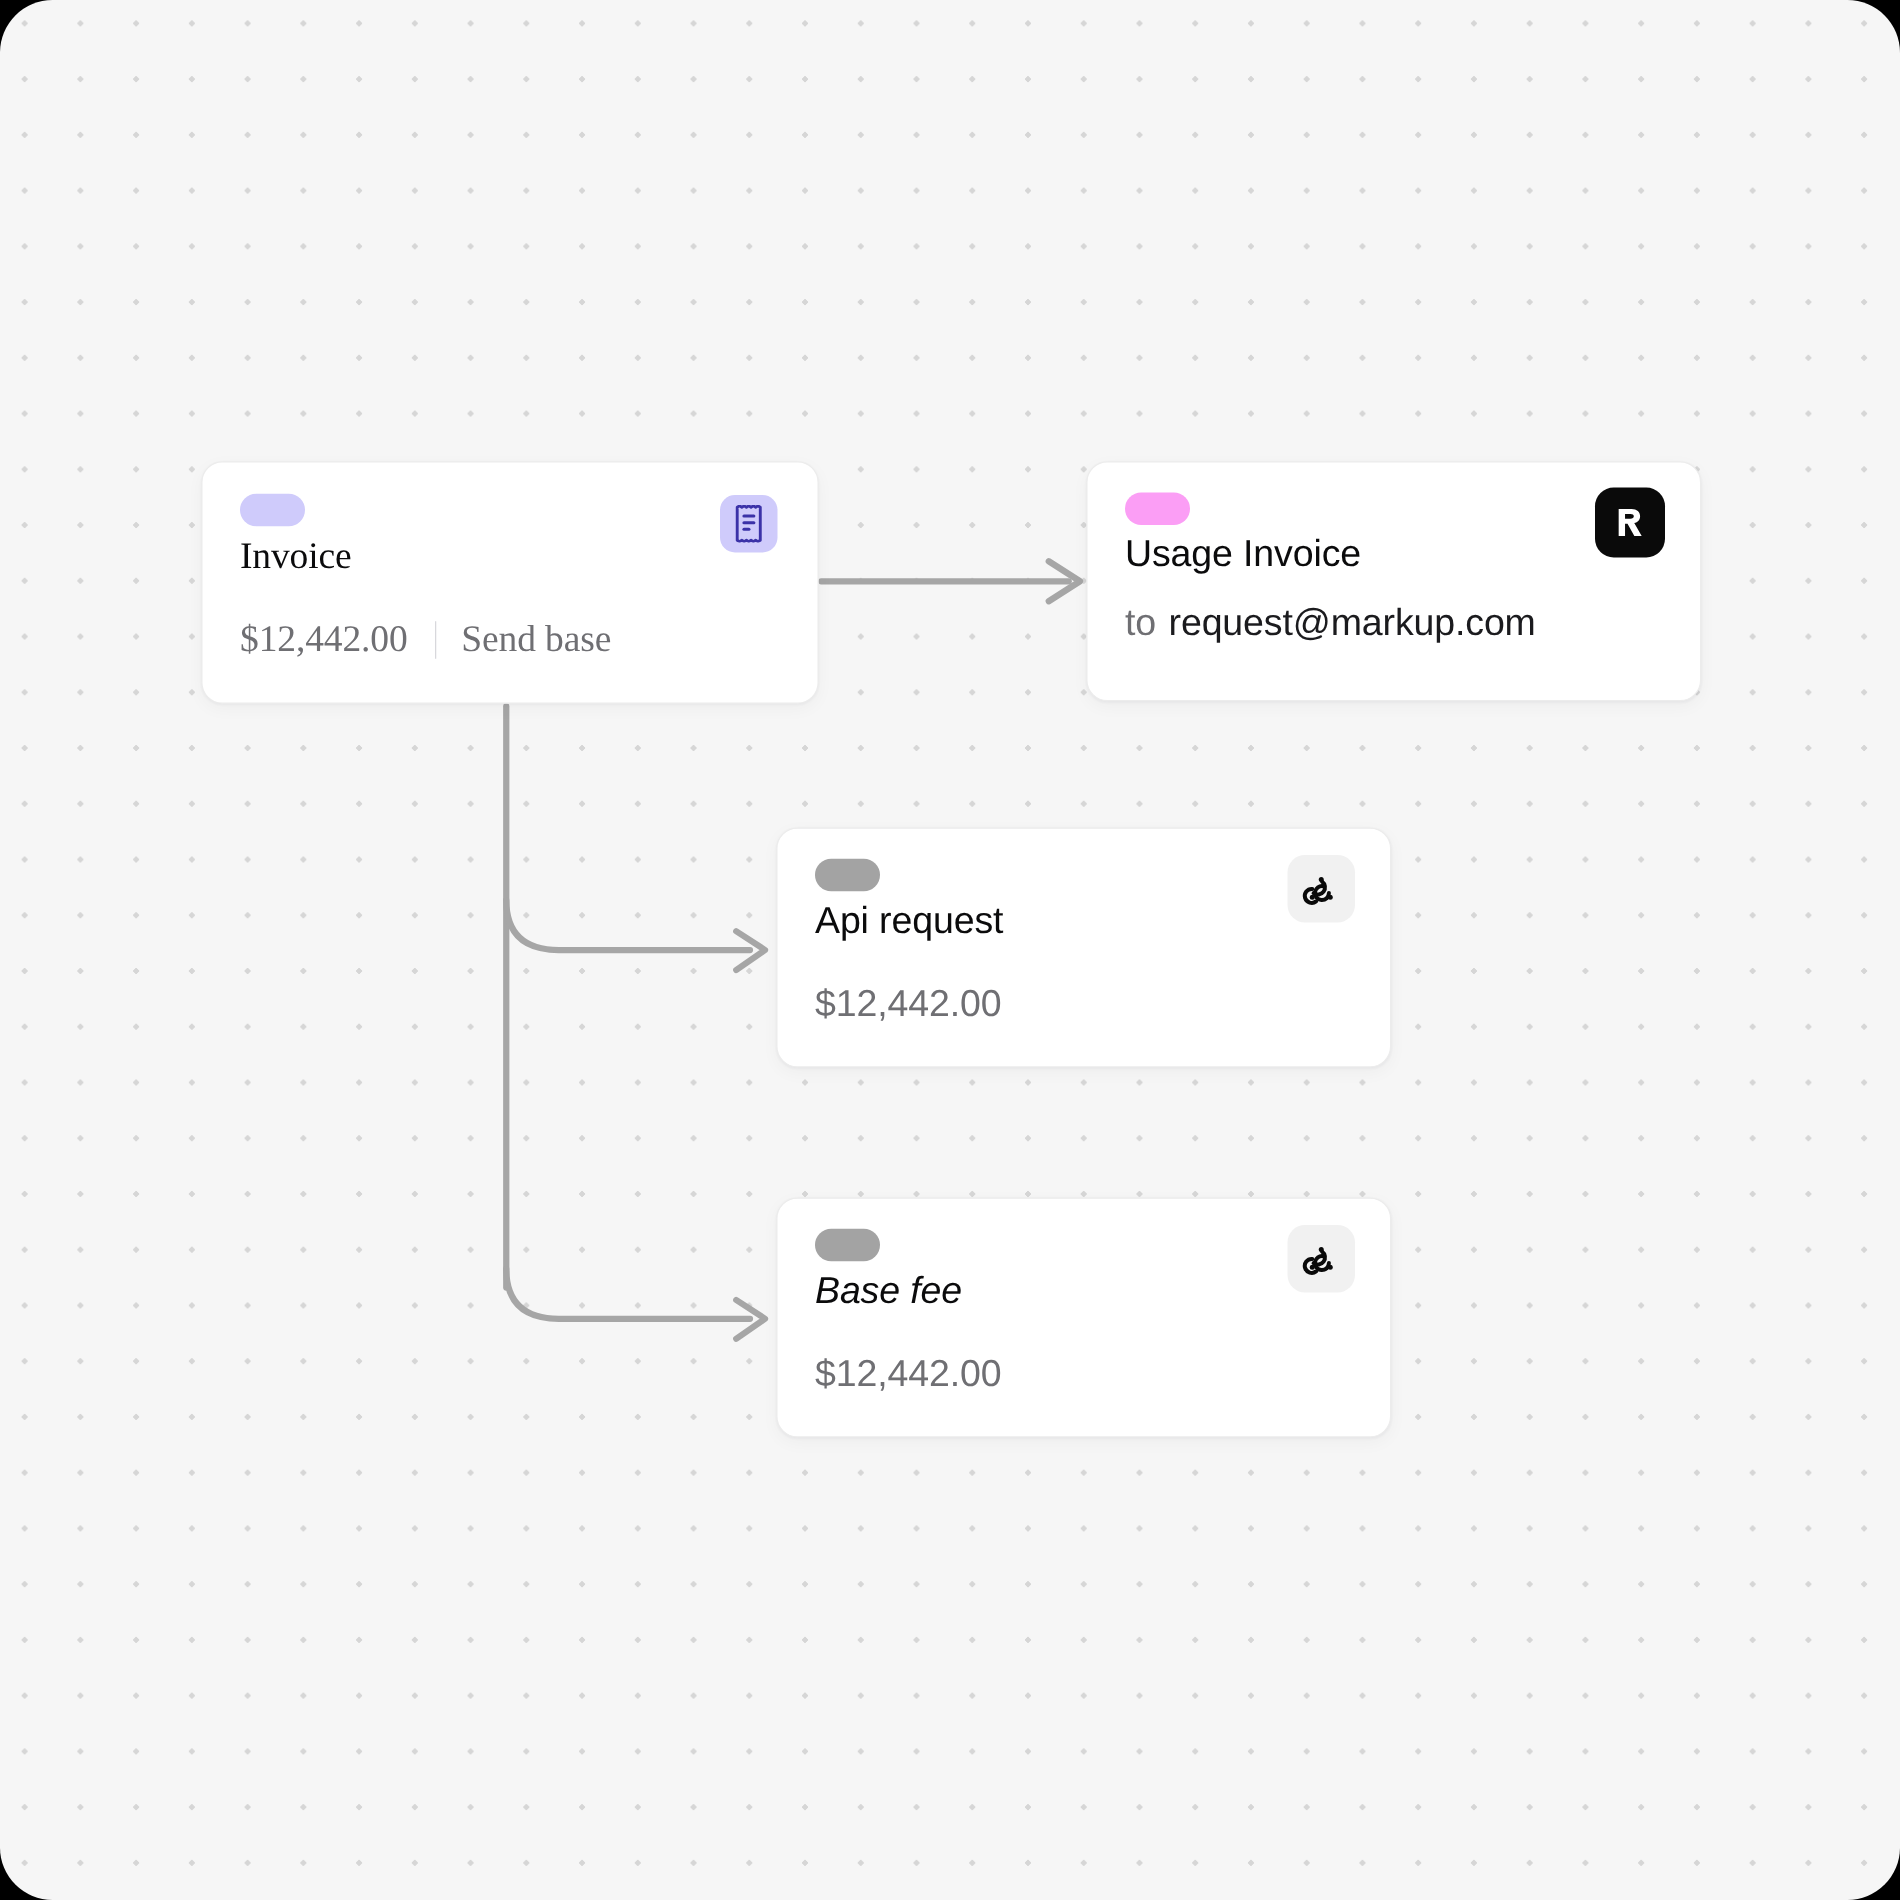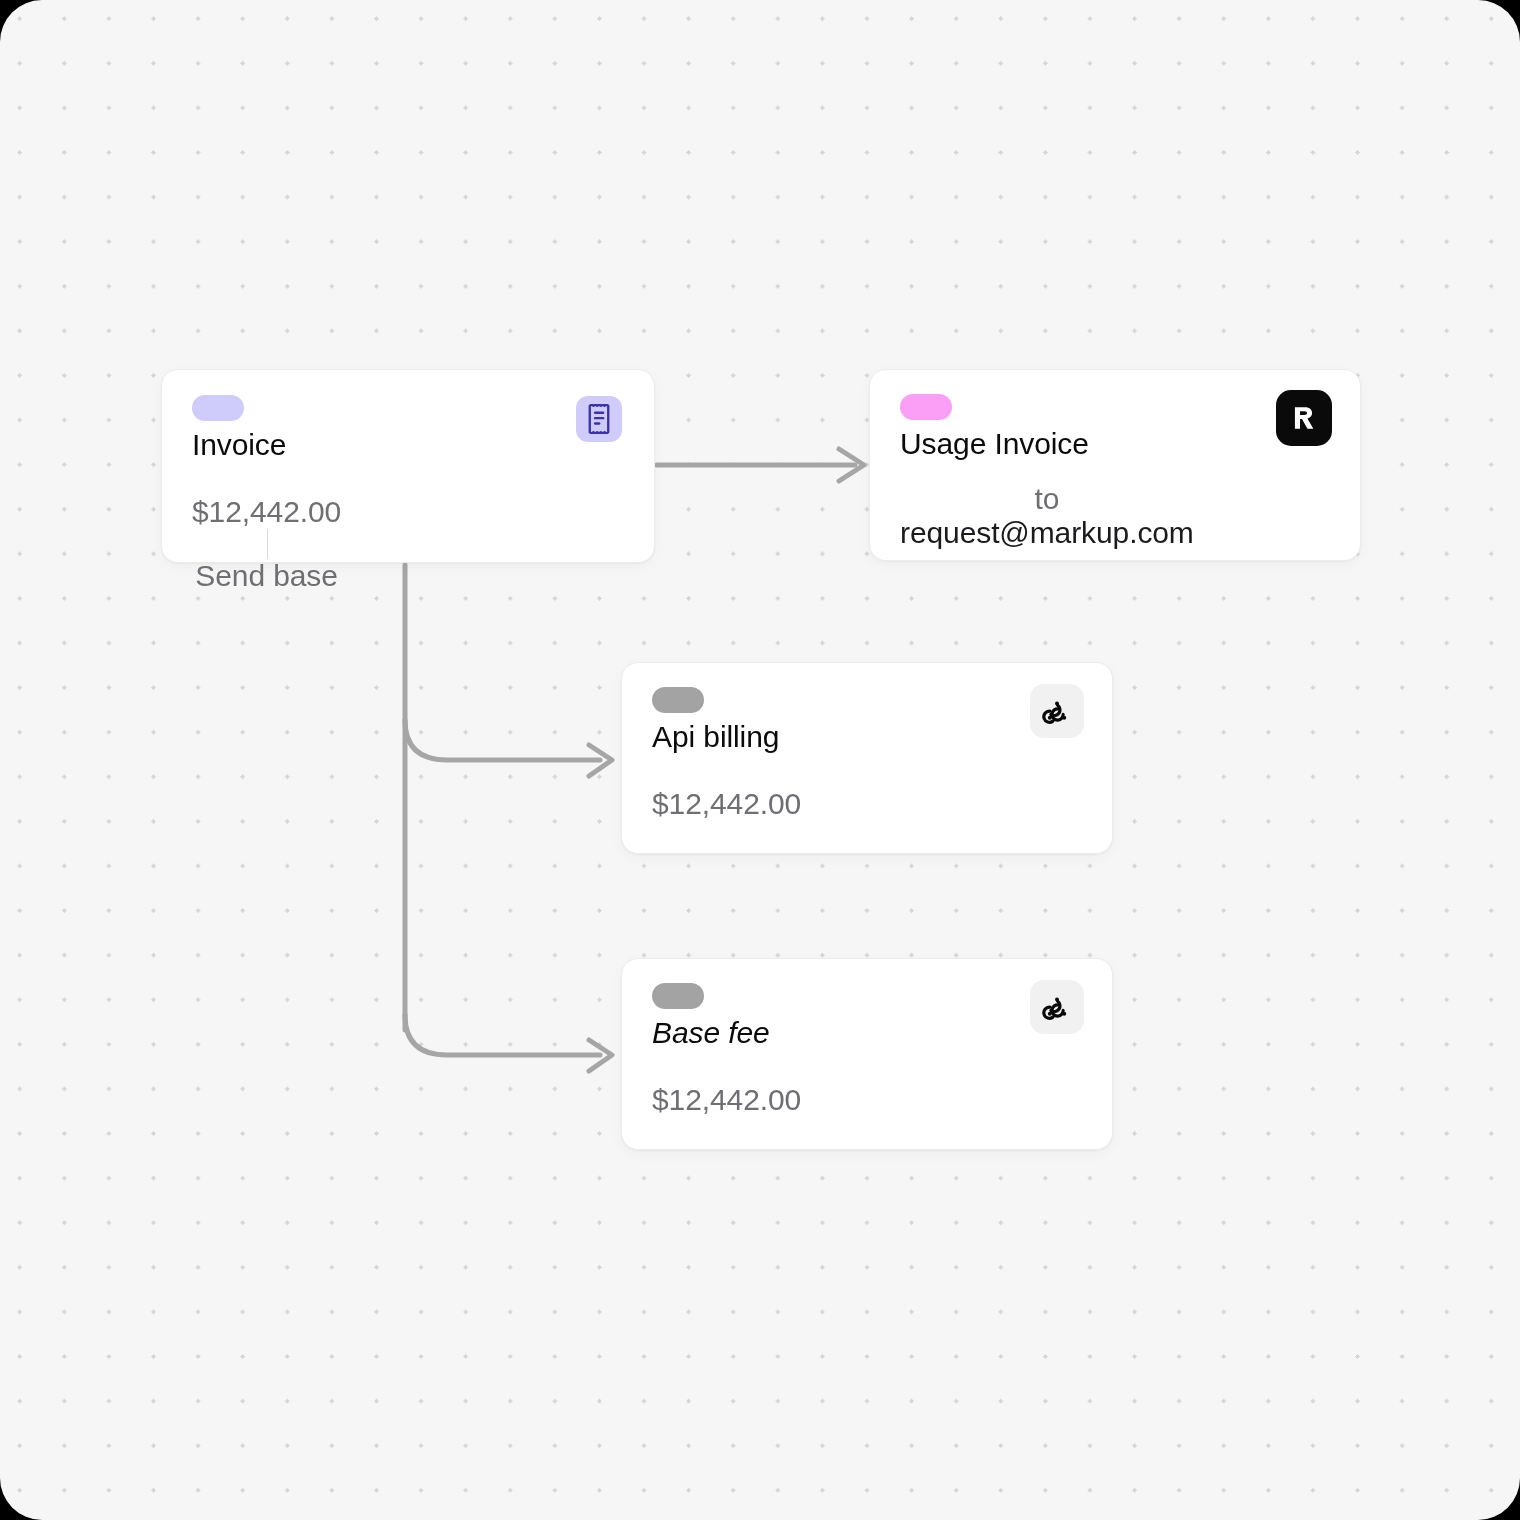--- a/index.html
+++ b/index.html
@@ -45,21 +45,20 @@
   }
   .node-sub{
     position:absolute;
     font-size:30px;
     font-weight:400;
     color:#6f6f73;
     letter-spacing:-0.1px;
     white-space:nowrap;
     display:flex;
     align-items:center;
-    flex-direction:column;
   }
   .sub-strong{ color:#1b1b1e; }
   .sub-divider{
     display:inline-block;
     width:1px; height:30px;
     background:#d8d8dc;
     margin:0 20px 0 22px;
   }
 
   .icon-badge{
@@ -73,21 +72,21 @@
   .badge-resend{
     width:56px; height:56px; border-radius:15px;
     background:#0a0a0a;
   }
   .badge-webhook{
     width:54px; height:54px; border-radius:14px;
     background:#f1f1f1;
   }
 
   
-  #node-invoice      { left:161px; top:369px;  width:494px; height:194px; }
+  #node-invoice      { left:161px; top:369px;  width:494px; height:194px;font-family:Liberation Serif, serif; }
   #node-send-invoice { left:869px; top:369px;  width:492px; height:192px; }
   #node-api-request  { left:621px; top:662px;  width:492px; height:192px; }
   #node-base-fee     { left:621px; top:958px;  width:492px; height:192px; }
 
   #node-invoice .pill      { left:30px; top:25px; }
   #node-invoice .node-title{ left:30px; top:58px; }
   #node-invoice .node-sub  { left:30px; top:125px; }
   #node-invoice .icon-badge{ right:32px; top:26px; }
 
   #node-send-invoice .pill      { left:30px; top:24px; }
@@ -169,21 +168,21 @@
                    C14.15 7.7 13.45 7.2 12.3 7.2 H9.2 V19.6 H5.6 Z" fill="#ffffff"></path>
         </svg>
       </div>
     </div>
   </div>
 
   <div class="node" id="node-api-request">
     <div class="node-inner">
       <div class="pill" style="background:#a3a3a3"></div>
 
-      <div class="node-title">Api billing</div>
+      <div class="node-title">Api request</div>
 
       <div class="node-sub">
         <span>$12,442.00</span>
       </div>
 
       <div class="icon-badge badge-webhook">
         <svg width="32" height="32" viewBox="0 0 24 24" xmlns="http://www.w3.org/2000/svg" fill="none" stroke="#0a0a0a" stroke-width="2.4" stroke-linecap="round" stroke-linejoin="round">
           <path d="M16.6 14.6 a4.2 4.2 0 1 1 -3.3 -4.1"></path>
           <path d="M7.4 14.6 a4.2 4.2 0 1 0 5.1 -6.9"></path>
           <path d="M8.9 19.6 a4.2 4.2 0 1 1 -2.3 -7.5"></path>

